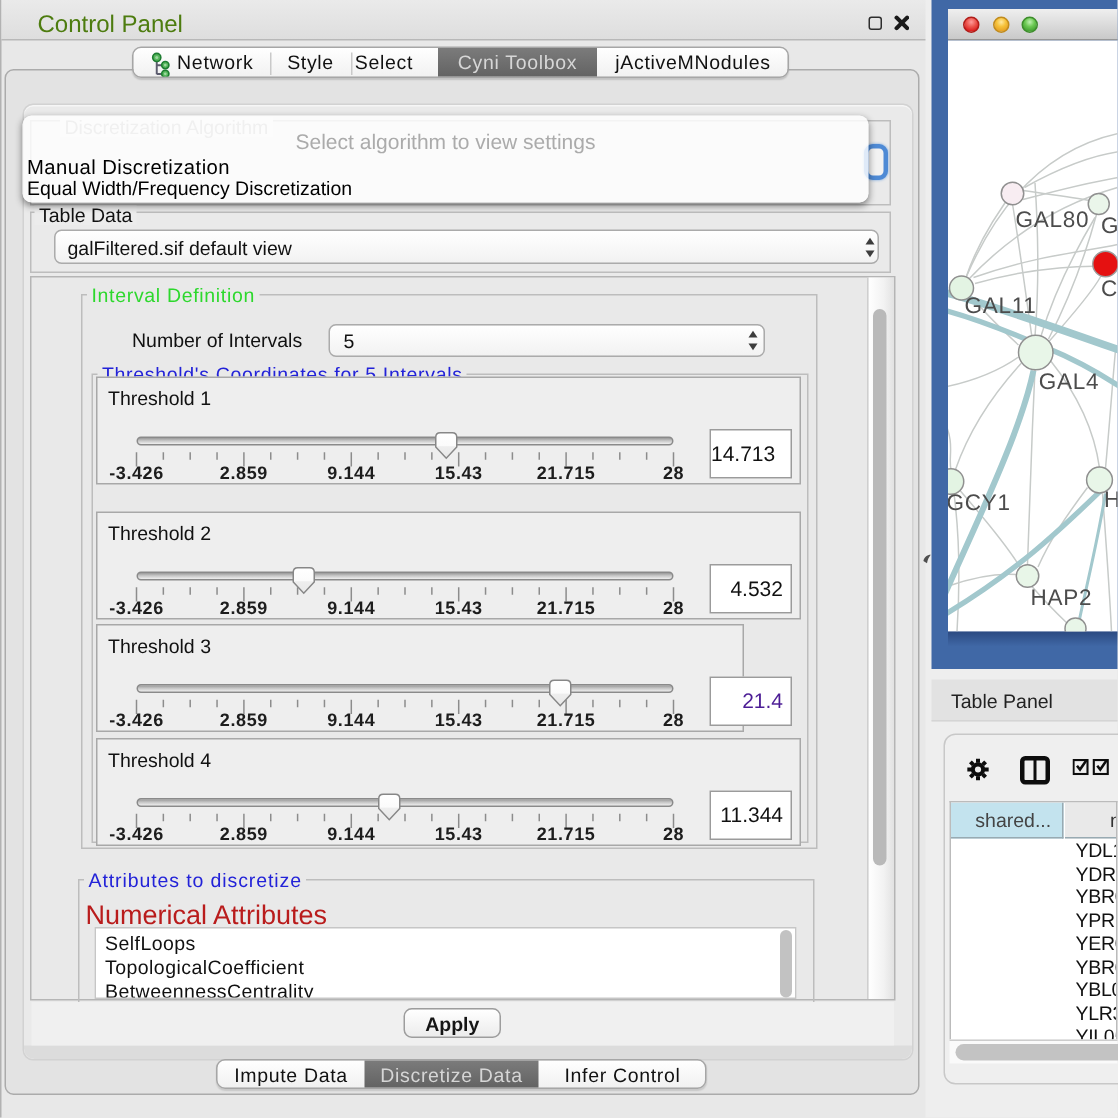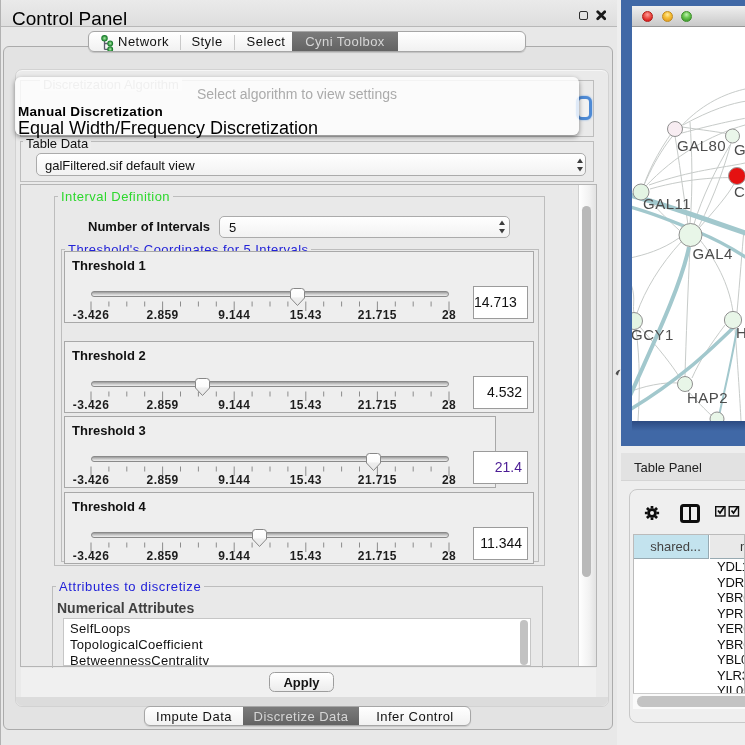--- a/index.html
+++ b/index.html
@@ -1,28 +1,28 @@
 <!DOCTYPE html>
 <html><head><meta charset="utf-8">
 <style>
 *{margin:0;padding:0;box-sizing:border-box}
 html,body{width:745px;height:745px;overflow:hidden;background:#e8e8e8;
  font-family:"Liberation Sans",sans-serif;-webkit-font-smoothing:antialiased}
 .abs{position:absolute}
-.b{font-weight:bold}
+.b{font-weight:normal}
 .grp{position:absolute;border:1px solid #bdbdbd}
 .gt{position:absolute;background:#e9e9e9;padding:0 3px;font-size:13px;line-height:13px}
 .tseg{position:absolute;top:0;height:100%;display:flex;align-items:center;justify-content:center;font-size:13px;letter-spacing:.45px;color:#111}
 </style></head>
 <body>
 
 <div class="abs" style="left:0;top:0;width:617px;height:745px;background:#e8e8e8;border-left:1px solid #b2b2b2">
 
   <div class="abs" style="left:0;top:0;width:617px;height:27px;background:linear-gradient(#eaeaea,#dedede);border-bottom:1px solid #b8b8b8"></div>
-  <div class="abs" style="left:11px;top:8px;font-size:19px;color:#000000">Control Panel</div>
+  <div class="abs" style="left:24px;top:8px;font-size:16px;color:#4d7c0f">Control Panel</div>
   <div class="abs" style="left:577.5px;top:10.8px;width:9.4px;height:9.4px;border:1.5px solid #2e2e2e;border-radius:2px"></div>
   <svg class="abs" style="left:594.5px;top:10.3px" width="10.5" height="10.5" viewBox="0 0 12 12">
       <path d="M2 2 L10 10 M10 2 L2 10" stroke="#1a1a1a" stroke-width="3.2" stroke-linecap="round"></path>
     </svg>
 
   <div class="abs" style="left:2px;top:46px;width:610px;height:684px;background:#e3e3e3;border:1px solid #ababab;border-radius:6px"></div>
 
   <div class="abs" style="left:14px;top:69px;width:594px;height:638px;background:#eaeaea;border:1px solid #d2d2d2;border-radius:7px;box-shadow:inset 0 1px 0 #f6f6f6"></div>
   <div class="abs" style="left:15px;top:697px;width:592px;height:9px;background:#dcdcdc;border-radius:0 0 7px 7px"></div>
 
@@ -242,21 +242,21 @@
             <stop offset="0.55" stop-color="#eeeeee"></stop>
             <stop offset="1" stop-color="#e8e8e8"></stop>
           </linearGradient>
         </defs>
       </svg>
       <div class="abs" style="left:408px;top:34px;width:55px;height:33px;background:#fff;border:1px solid #9b9b9b;font-size:14px;line-height:31px;text-align:right;padding-right:5px;color:#111">11.344</div>
     </div>
 
   <div class="grp" style="left:51px;top:586px;width:491px;height:95px"></div>
   <div class="gt" style="left:55px;top:580px;color:#2222d8;letter-spacing:.6px">Attributes to discretize</div>
-  <div class="abs b" style="left:56px;top:600px;font-size:14px;color:#404040">Numerical Attributes</div>
+  <div class="abs b" style="left:56px;top:600px;font-size:18px;color:#b91c1c">Numerical Attributes</div>
   <div class="abs" style="left:62px;top:618px;width:468px;height:48px;background:#ffffff;border:1px solid #c6c6c6;overflow:hidden">
     <div style="font-size:13px;letter-spacing:.3px;color:#111;padding-left:6px;line-height:16px;padding-top:2px">SelfLoops<br>TopologicalCoefficient<br>BetweennessCentrality</div>
   </div>
   <div class="abs" style="left:519px;top:620px;width:8px;height:45px;background:#c2c2c2;border-radius:4px"></div>
 
   <div class="abs" style="left:20px;top:668px;width:575px;height:29px;background:#f0f0f0"></div>
   <div class="abs" style="left:268px;top:672px;width:65px;height:19.5px;background:linear-gradient(#ffffff,#ececec);border:1px solid #9d9d9d;border-radius:5.5px;text-align:center;font-size:13px;font-weight:bold;line-height:19px;color:#151515">Apply</div>
 
   <div class="abs" style="left:87px;top:31px;width:438px;height:21px;background:linear-gradient(#ffffff,#f1f1f1);border:1px solid #a6a6a6;border-radius:6px;box-shadow:0 1px 1px rgba(0,0,0,.15)">
     <div class="tseg" style="left:0;width:91px">
@@ -266,34 +266,35 @@
           <circle cx="4.5" cy="4.3" r="1" fill="#9fd8a2"></circle>
           <circle cx="10.2" cy="9.4" r="2.4" fill="#57b75c" stroke="#1e7d32" stroke-width="1.1"></circle>
           <circle cx="10.2" cy="9.4" r=".9" fill="#9fd8a2"></circle>
           <circle cx="10.2" cy="15.2" r="2.4" fill="#57b75c" stroke="#1e7d32" stroke-width="1.1"></circle>
           <circle cx="10.2" cy="15.2" r=".9" fill="#9fd8a2"></circle>
         </svg>
       Network</div>
     <div class="abs" style="left:91px;top:3px;width:1px;height:15px;background:#c9c9c9"></div>
     <div class="tseg" style="left:91px;width:54px">Style</div>
     <div class="abs" style="left:145px;top:3px;width:1px;height:15px;background:#c9c9c9"></div>
-    <div class="tseg" style="left:147px;width:60px">Select</div>
+    <div class="tseg" style="left:137px;width:60px">Select</div>
     <div class="tseg" style="left:203px;width:106px;background:linear-gradient(#7b7b7b,#636363);color:#d6d6d6">Cyni Toolbox</div>
+    <div class="tseg" style="left:309px;width:128px;border-radius:0 6px 6px 0">jActiveMNodules</div>
   </div>
 
   <div class="abs" style="left:143px;top:706px;width:327px;height:20px;background:linear-gradient(#ffffff,#f1f1f1);border:1px solid #a6a6a6;border-radius:6px;box-shadow:0 1px 1px rgba(0,0,0,.12)">
     <div class="tseg" style="left:0;width:98px">Impute Data</div>
     <div class="tseg" style="left:98px;width:116px;background:linear-gradient(#7b7b7b,#636363);color:#d6d6d6">Discretize Data</div>
     <div class="tseg" style="left:214px;width:112px;border-radius:0 6px 6px 0">Infer Control</div>
   </div>
 
   <div class="abs" style="left:14px;top:77px;width:564px;height:58px;background:rgba(255,255,255,.82);border-radius:6px;box-shadow:0 2px 5px rgba(0,0,0,.45)">
     <div class="abs" style="left:0;top:9px;width:564px;text-align:center;font-size:14px;color:#ababab">Select algorithm to view settings</div>
     <div class="abs b" style="left:3px;top:26.5px;font-size:13.5px;color:#000;letter-spacing:.3px">Manual Discretization</div>
-    <div class="abs" style="left:3px;top:40.5px;font-size:18px;color:#000">Equal Width/Frequency Discretization</div>
+    <div class="abs" style="left:3px;top:40.5px;font-size:13px;color:#000">Equal Width/Frequency Discretization</div>
   </div>
 </div>
 
 <div class="abs" style="left:617px;top:0;width:128px;height:745px;background:#eeeeee"></div>
 
 <div class="abs" style="left:621px;top:0;width:124px;height:446px;background:#4068a6">
   <div class="abs" style="left:11px;top:6px;width:113px;height:21px;background:linear-gradient(#efefef,#c9c9c9);border-bottom:1px solid #979797">
     <div class="abs" style="left:10px;top:5px;width:11px;height:11px;border-radius:50%;background:radial-gradient(circle at 50% 30%,#ff9a9a,#ec5850 40%,#d22 75%);border:1px solid #b01c18"></div>
     <div class="abs" style="left:29.5px;top:5px;width:11px;height:11px;border-radius:50%;background:radial-gradient(circle at 50% 30%,#ffe9a0,#f6c23a 40%,#e8a426 75%);border:1px solid #c08b1d"></div>
     <div class="abs" style="left:49px;top:5px;width:11px;height:11px;border-radius:50%;background:radial-gradient(circle at 50% 30%,#c0f0b2,#6cc953 40%,#47a435 75%);border:1px solid #3d8d2b"></div>

